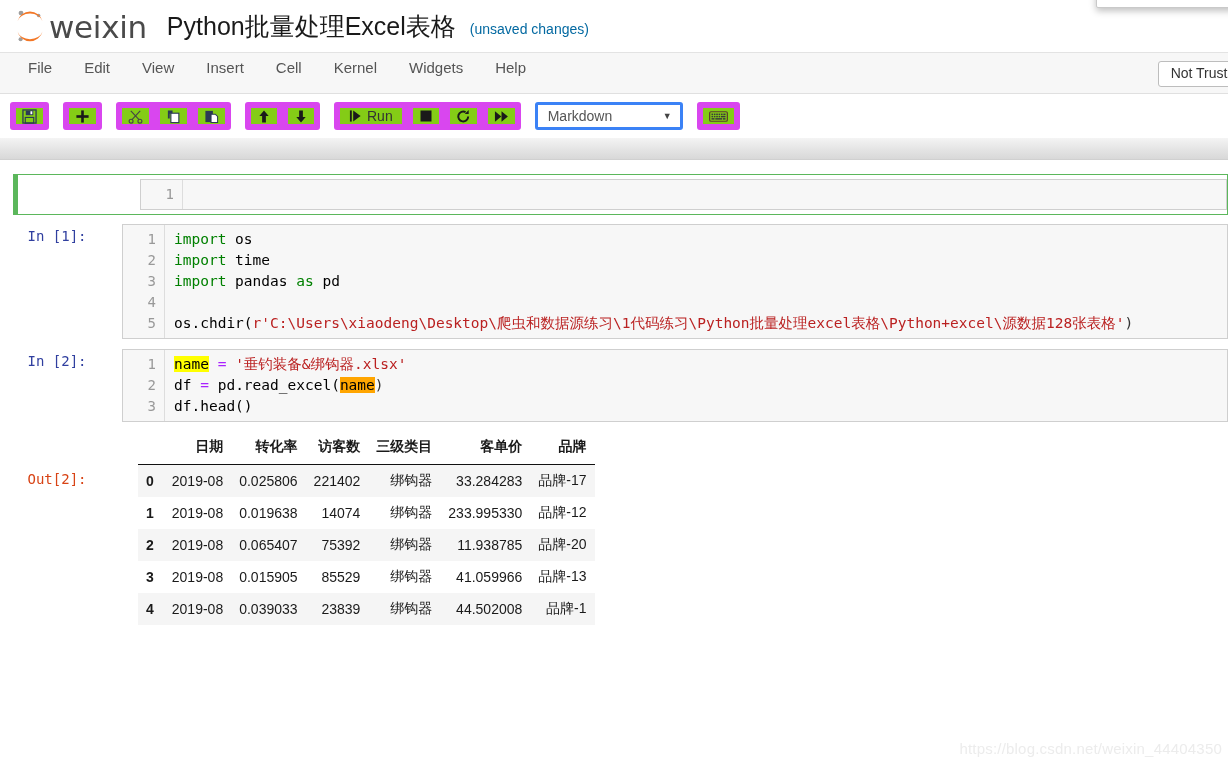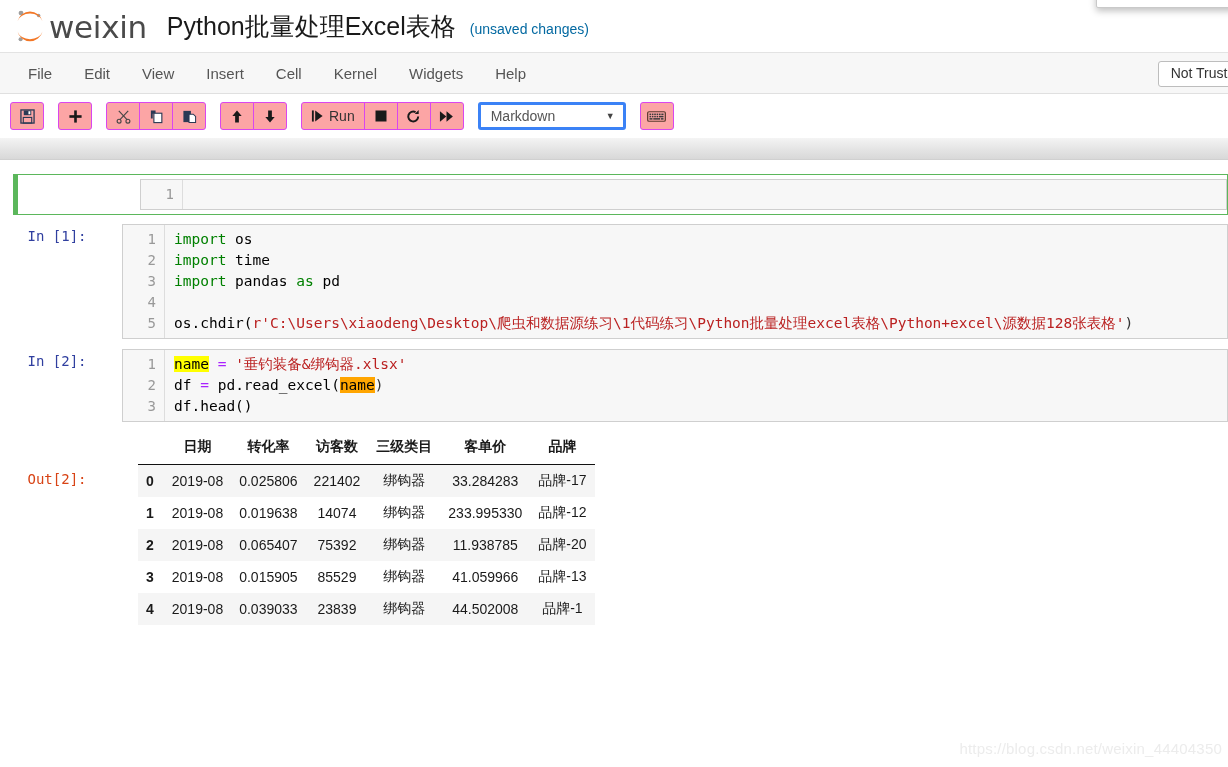--- a/index.html
+++ b/index.html
@@ -59,21 +59,21 @@
     border-radius: 2px;
   }
 
   
   .menubar {
     height: 42px;
     background: #f7f7f7;
     border-top: 1px solid #e3e3e3;
     border-bottom: 1px solid #e0e0e0;
     display: flex;
-    align-items: center;
+    align-items: flex-start;
     padding-left: 12px;
     position: relative;
   }
   .menu-item {
     font-size: 15px;
     color: #555;
     padding: 6px 16px;
     cursor: default;
     white-space: nowrap;
   }
@@ -97,22 +97,22 @@
     background: #ffffff;
     display: flex;
     align-items: center;
     padding-left: 10px;
     gap: 0;
   }
   .tb-group { display: flex; margin-right: 14px; }
   .tb-btn {
     height: 28px;
     min-width: 34px;
-    border: 1px solid #d946ef;
-    background: #fca5a5;
+    border: 6px solid #d946ef;
+    background: #84cc16;
     display: flex;
     align-items: center;
     justify-content: center;
     margin-left: -1px;
     font-size: 14px;
     color: #333;
     padding: 0 6px;
     cursor: pointer;
   }
   .tb-group .tb-btn:first-child { margin-left: 0; border-radius: 3px 0 0 3px; }
@@ -233,21 +233,21 @@
   .out-cell { display: flex; padding-top: 4px; }
   .out-body { flex: 1; padding-left: 16px; }
   table.df {
     border-collapse: collapse;
     font-size: 14px;
     color: #1a1a1a;
     font-family: "Liberation Sans", sans-serif;
   }
   table.df th, table.df td {
     padding: 7px 8px;
-    text-align: center;
+    text-align: right;
     white-space: nowrap;
     vertical-align: middle;
     border: none;
   }
   table.df thead th {
     font-weight: bold;
     border-bottom: 1px solid #111;
     padding-bottom: 8px;
   }
   table.df thead th.idx-h { min-width: 22px; }

